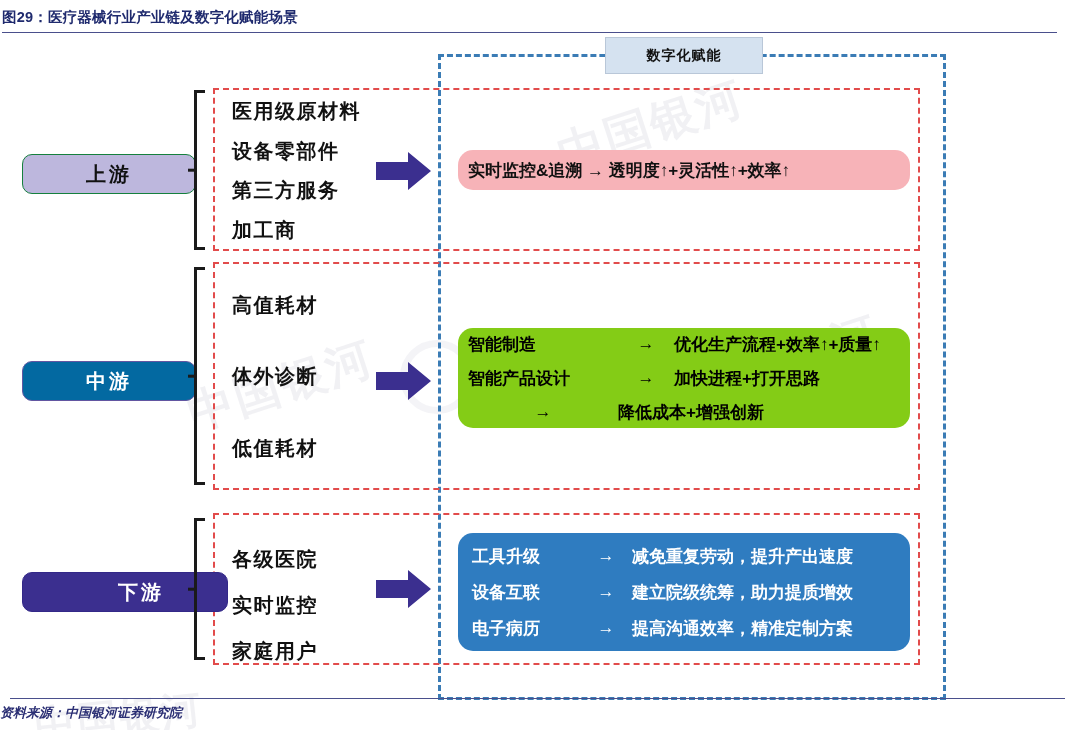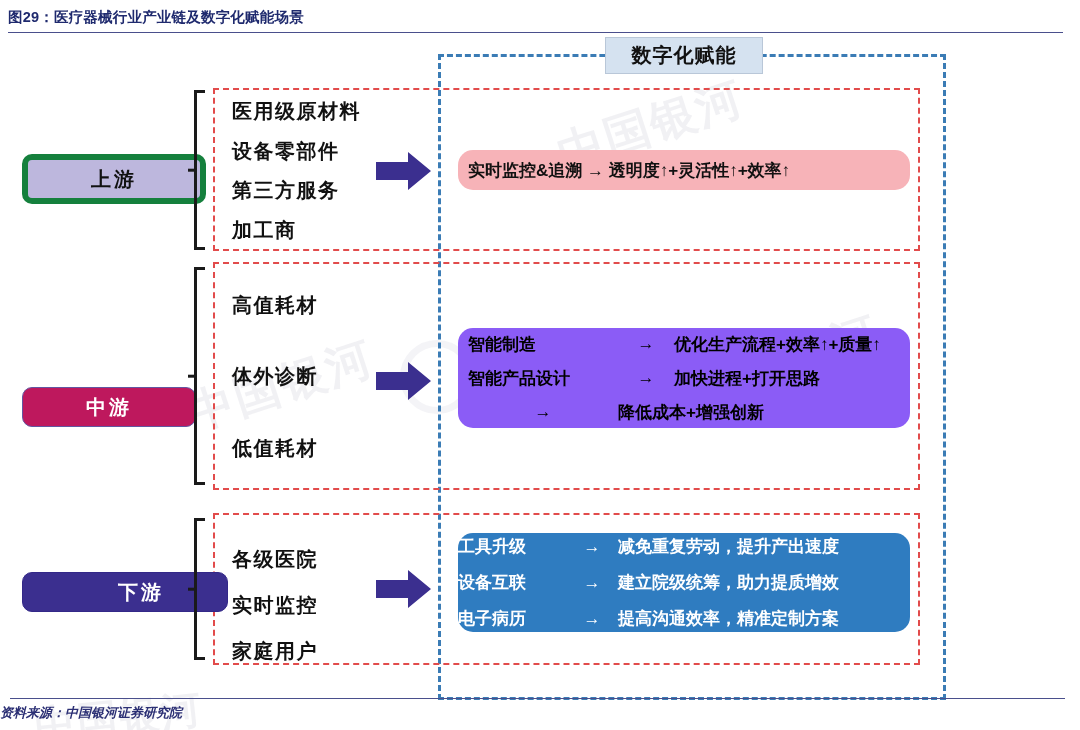--- a/index.html
+++ b/index.html
@@ -12,21 +12,21 @@
     height: 730px;
     position: relative;
     overflow: hidden;
     font-family: "Liberation Sans", "DejaVu Sans", sans-serif;
     color: #000;
   }
 
   
   #title-bar {
     position: absolute;
-    left: 8px;
+    left: 2px;
     top: 8px;
     width: 1060px;
   }
   #title-text {
     font-size: 14.5px;
     font-weight: bold;
     color: #1f2a6e;
     letter-spacing: .2px;
     white-space: nowrap;
   }
@@ -72,21 +72,21 @@
     width: 158px;
     height: 37px;
     background: #d5e2f0;
     border: 1px solid #b9c7d8;
     box-sizing: border-box;
     display: flex;
     align-items: center;
     justify-content: center;
   }
   #digital-header-label {
-    font-size: 20px;
+    font-size: 14px;
     font-weight: bold;
     color: #111;
     letter-spacing: 1px;
     text-align: center;
   }
 
   
   .stage-row { position: absolute; }
 
   
@@ -102,22 +102,22 @@
     width: 172px;
     height: 38px;
     border-radius: 10px;
     display: flex;
     align-items: center;
     justify-content: center;
     font-size: 20px;
     font-weight: bold;
     letter-spacing: 3px;
   }
-  .pill-up    { background: #bdb7dd; color: #111;     border: 6px solid #15803d; }
-  .pill-mid   { background: #be185d; color: #ffffff;  border: 1px solid #6256a1; margin-top: 26px; }
+  .pill-up    { background: #bdb7dd; color: #111;     border: 1px solid #15803d; }
+  .pill-mid   { background: #0369a1; color: #ffffff;  border: 1px solid #6256a1; }
   .pill-down  { background: #3b2f8f; color: #ffffff;  border: 1px solid #332888; padding-left: 32px; }
 
   
   .brace { position: absolute; width: 16px; }
   .brace-bar {
     position: absolute; left: 6px; top: 0;
     width: 2.6px; height: 100%;
     background: #1a1a1a;
   }
   .brace-cap {
@@ -158,21 +158,21 @@
   
   .panel {
     position: absolute;
     box-sizing: border-box;
     display: flex;
     flex-direction: column;
     justify-content: center;
     border-radius: 15px;
   }
   .panel-pink  { background: #f7b3b8; }
-  .panel-orange{ background: #8b5cf6; }
+  .panel-orange{ background: #84cc16; }
   .panel-blue  { background: #2f7cc0; }
 
   .panel-line {
     font-size: 17px;
     font-weight: bold;
     white-space: nowrap;
     color: #111;
   }
   .panel-blue .panel-line { color: #ffffff; }
 
@@ -318,21 +318,21 @@
     <div class="cat-item">实时监控</div>
     <div class="cat-item">家庭用户</div>
   </div>
 
   <div class="arrow" style="left:376px; top:568px;">
     <svg width="56" height="42" viewBox="0 0 56 42">
       <polygon points="0,12 32,12 32,2 55,21 32,40 32,30 0,30" fill="#3b2f8f"></polygon>
     </svg>
   </div>
 
-  <div class="panel panel-blue" style="left:458px; top:533px; width:452px; height:99px; gap:13px;">
+  <div class="panel panel-blue" style="left:458px; top:533px; width:452px; height:118px; padding-left:14px; gap:13px;">
     <div class="row-grid rg-blue panel-line">
       <span class="cell">工具升级</span>
       <span class="cell cell-arrow">→</span>
       <span class="cell">减免重复劳动，提升产出速度</span>
     </div>
     <div class="row-grid rg-blue panel-line">
       <span class="cell">设备互联</span>
       <span class="cell cell-arrow">→</span>
       <span class="cell">建立院级统筹，助力提质增效</span>
     </div>

